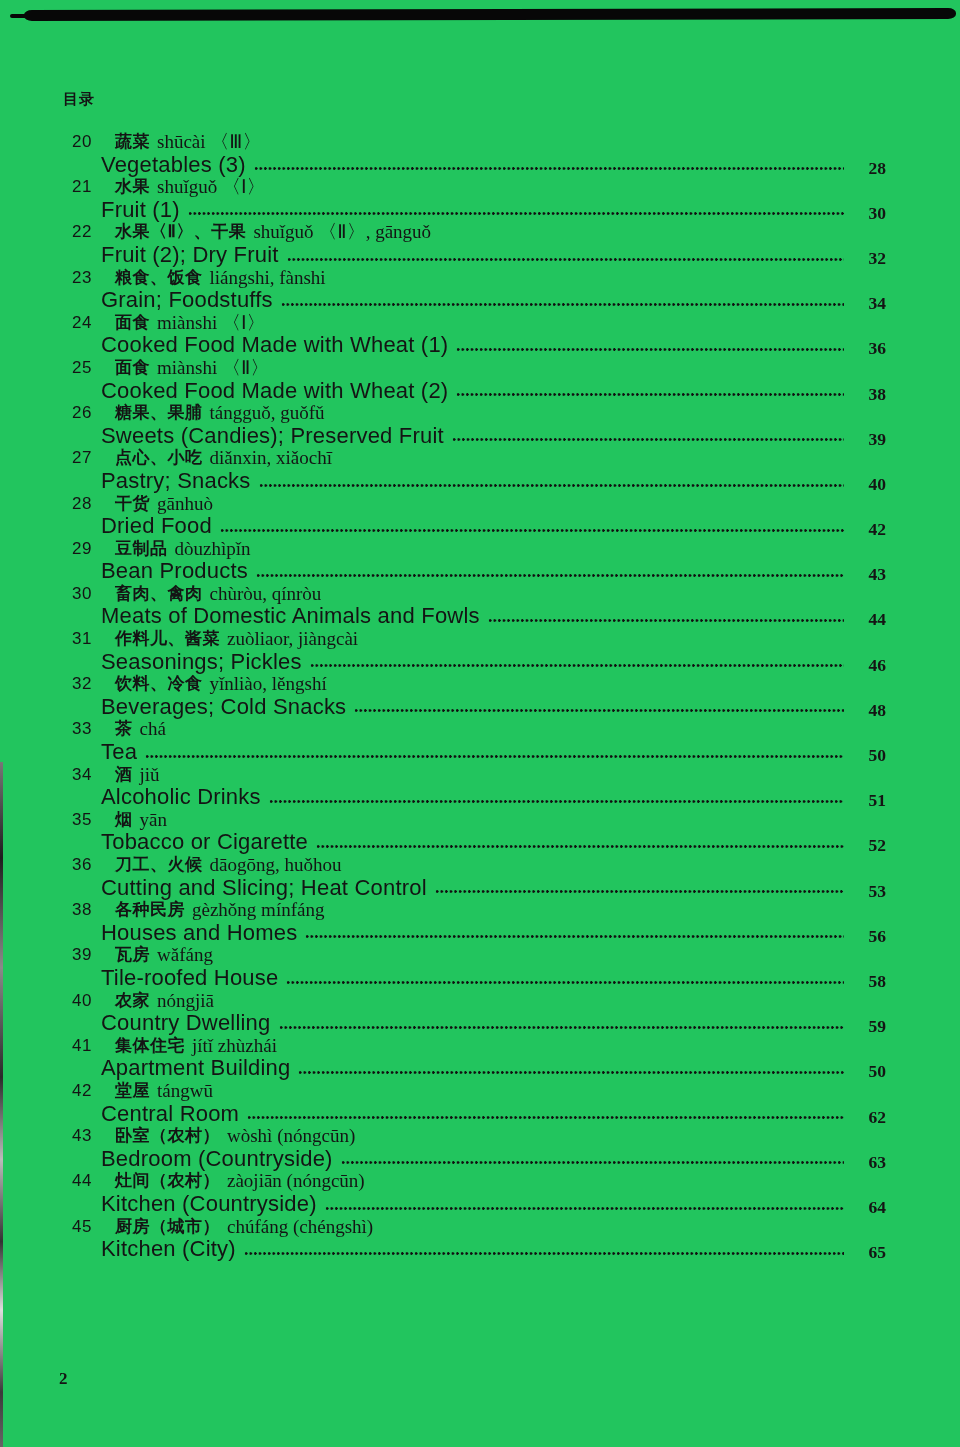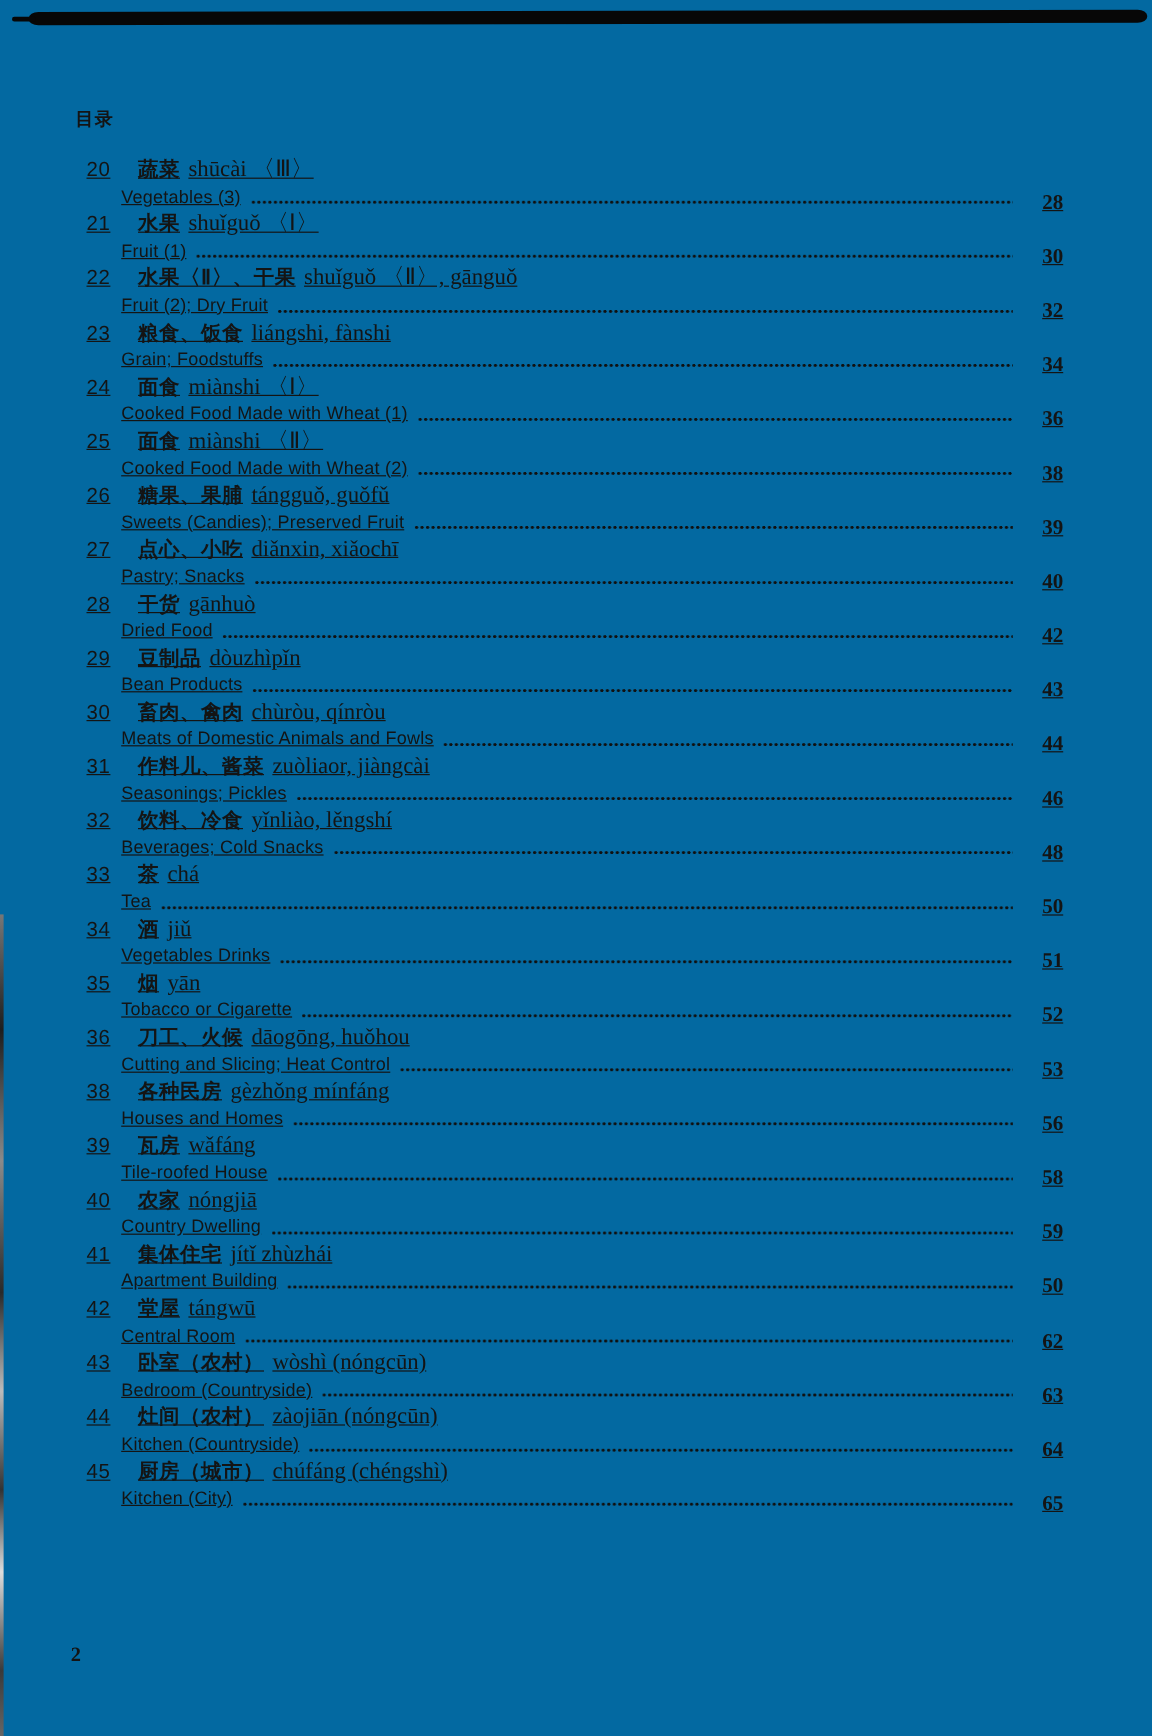--- a/index.html
+++ b/index.html
@@ -1,17 +1,17 @@
 <!DOCTYPE html>
 <html><head>
 <meta charset="utf-8">
 <style>
   html,body { margin:0; padding:0; background:#e8e8e8; }
   .page {
-    position:relative; width:960px; height:1447px; background:#0369a1;
+    position:relative; width:960px; height:1447px; background:#22c55e;
     color:#141414; font-family:"Liberation Sans", sans-serif; overflow:hidden;
     margin:0 auto;
   }
   .scan-top-bar {
     position:absolute; top:9px; left:24px; width:932px; height:11px;
     background:#070707; border-radius:8px / 5px; transform:rotate(-0.12deg);
   }
   .scan-top-bar::after{
     content:""; position:absolute; left:-14px; top:4px; width:20px; height:4px;
     background:#070707; border-radius:3px;
@@ -21,26 +21,26 @@
     background:linear-gradient(#777 0%, #1e1e1e 14%, #8a8a8a 30%, #2a2a2a 46%,
                #bbb 58%, #333 70%, #ddd 80%, #3a3a3a 92%, #666 100%);
   }
   .doc-header {
     position:absolute; top:90px; left:63px;
     font-size:15px; font-weight:bold; letter-spacing:1px;
   }
   .toc { position:absolute; top:131px; left:62px; width:824px; }
   .entry { }
   .entry.gap { margin-top:22px; }
-  .line { display:flex; align-items:flex-end; height:22.6px; line-height:22.6px; white-space:nowrap;text-decoration:underline; }
+  .line { display:flex; align-items:flex-end; height:22.6px; line-height:22.6px; white-space:nowrap; }
   .num { flex:none; width:30px; text-align:right; font-size:17px; letter-spacing:0.5px; }
   .zh  { margin-left:23px; font-size:17px; font-weight:bold; letter-spacing:0.5px; }
   .py  { margin-left:7px; font-family:"Liberation Serif", serif; font-size:19px; }
   .l2  { padding-left:39px; }
-  .en  { font-size:15px; letter-spacing:0.2px; }
+  .en  { font-size:22px; letter-spacing:0.2px; }
   .leader {
     flex:1; align-self:flex-end; height:7px; margin:0 6px 4px 8px;
     background-image:radial-gradient(circle at 2.2px 3.5px, #101010 1.15px, transparent 1.5px);
     background-size:4.6px 7px; background-repeat:repeat-x;
   }
   .pg {
     flex:none; width:36px; text-align:right;
     font-family:"Liberation Serif", serif; font-weight:bold; font-size:17.5px;
     transform:translateY(3px);
   }
@@ -241,21 +241,21 @@
     </div>
   </div>
 
   <div class="entry">
     <div class="line l1">
       <span class="num">34</span>
       <span class="zh">酒</span>
       <span class="py">jiǔ</span>
     </div>
     <div class="line l2">
-      <span class="en">Vegetables Drinks</span>
+      <span class="en">Alcoholic Drinks</span>
       <span class="leader"></span>
       <span class="pg">51</span>
     </div>
   </div>
 
   <div class="entry">
     <div class="line l1">
       <span class="num">35</span>
       <span class="zh">烟</span>
       <span class="py">yān</span>

